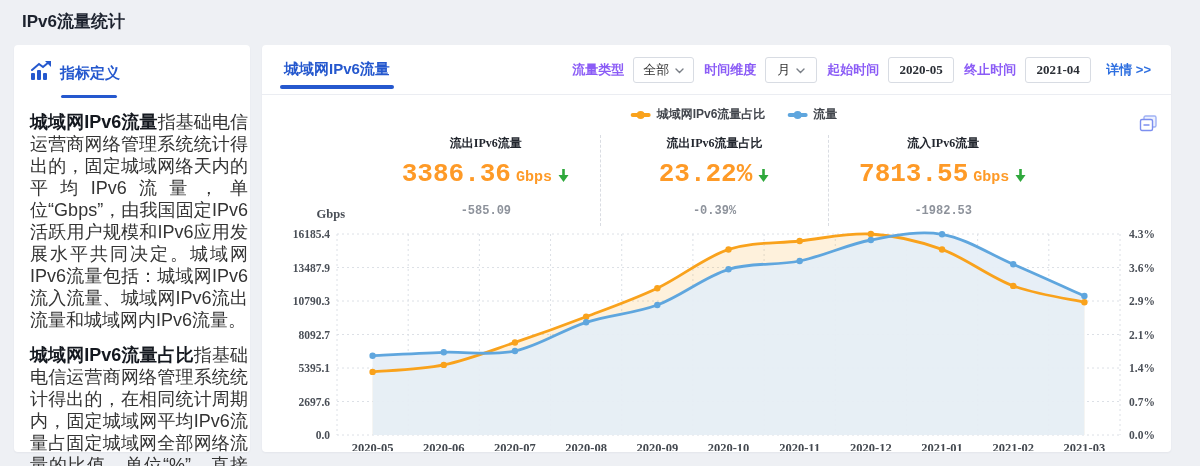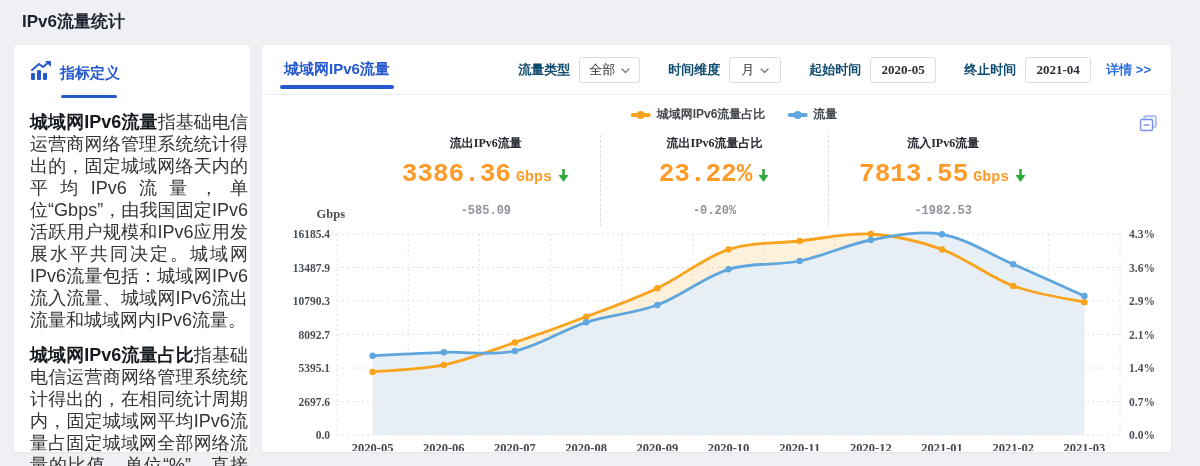--- a/index.html
+++ b/index.html
@@ -46,21 +46,21 @@
   }
   .tab {
     position:relative; height:100%; display:flex; align-items:center;
     color:#2558CE; font-weight:700; font-size:15px; cursor:pointer;
   }
   .tab::after {
     content:""; position:absolute; left:-4px; right:-4px; bottom:5px;
     height:4px; background:#2558CE; border-radius:2px;
   }
   .filters { display:flex; align-items:center; gap:9px; font-size:13px; }
-  .f-label { color:#0c4a6e; font-weight:700; white-space:nowrap; margin-left:19px;text-align:center; }
+  .f-label { color:#8b5cf6; font-weight:700; white-space:nowrap; margin-left:1px;text-align:center; }
   .select {
     height:26px; border:1px solid #D8DCE3; border-radius:3px; background:#fff;
     display:flex; align-items:center; justify-content:center; gap:6px;
     padding:0 9px; color:#333; cursor:pointer; min-width:52px;
   }
   .select .sel-val { font-weight:400; }
   .date-input {
     width:66px; height:26px; border:1px solid #D8DCE3; border-radius:3px;
     text-align:center; font-size:13px; color:#2a2e35; background:#fff;
     font-family:"Liberation Serif","DejaVu Serif",serif; font-weight:700; outline:none;
@@ -187,21 +187,21 @@
         <div class="stat">
           <div class="stat-title">流出IPv6流量占比</div>
           <div class="stat-line">
             <span class="stat-value num">23.22%</span>
 
             <span class="trend-icon"><svg width="13" height="15" viewBox="0 0 13 15">
                   <rect x="5.2" y="1" width="2.6" height="6.5" fill="#2FA83C"></rect>
                   <polygon points="1.5,7 11.5,7 6.5,14" fill="#2FA83C"></polygon>
                 </svg></span>
           </div>
-          <div class="stat-delta num">-0.20%</div>
+          <div class="stat-delta num">-0.39%</div>
         </div>
         <div class="stat">
           <div class="stat-title">流入IPv6流量</div>
           <div class="stat-line">
             <span class="stat-value num">7813.55</span>
             <span class="stat-unit num">Gbps</span>
             <span class="trend-icon"><svg width="13" height="15" viewBox="0 0 13 15">
                   <rect x="5.2" y="1" width="2.6" height="6.5" fill="#2FA83C"></rect>
                   <polygon points="1.5,7 11.5,7 6.5,14" fill="#2FA83C"></polygon>
                 </svg></span>

